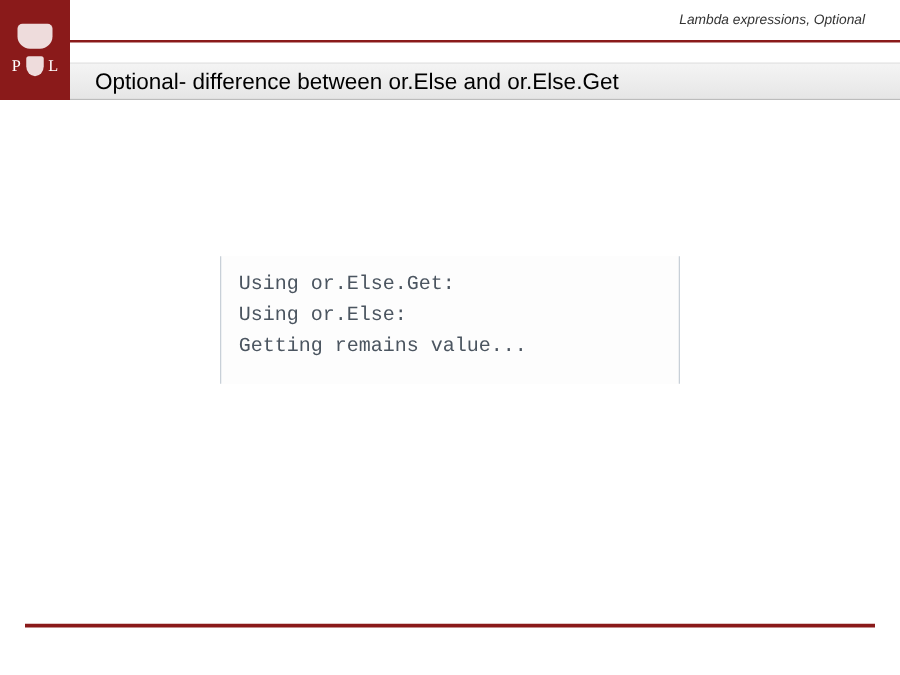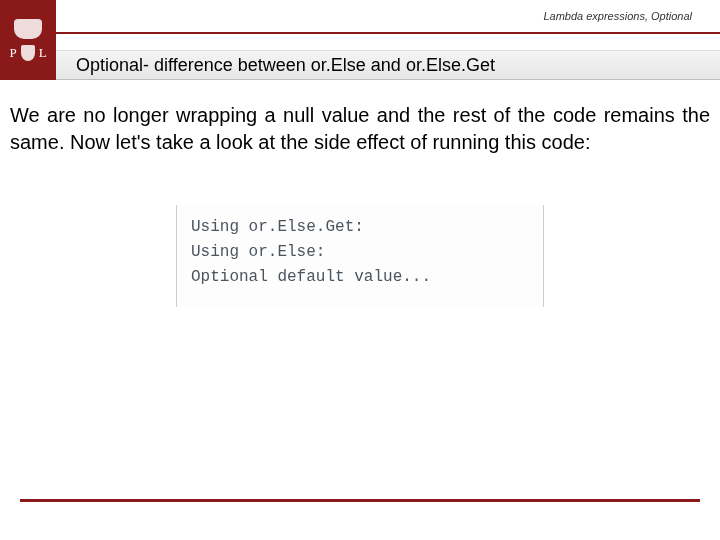--- a/index.html
+++ b/index.html
@@ -40,23 +40,22 @@
         <div class="logo-shield"></div>
         <span class="logo-letter">L</span>
       </div>
     </div>
   </div>
 
   <div class="title-band">
     <h2>Optional- difference between or.Else and or.Else.Get</h2>
   </div>
 
-  <div class="body-text">We are no longer wrapping a null value and the rest of the code remains the same. Now let's take a look at the side effect of running this code:</div>
 
   <div class="code-block">
     <pre>Using or.Else.Get:
 Using or.Else:
-Optional default value...</pre>
+Getting remains value...</pre>
   </div>
 
   <div class="footer-rule"></div>
 
 </div>
 
 </body></html>

